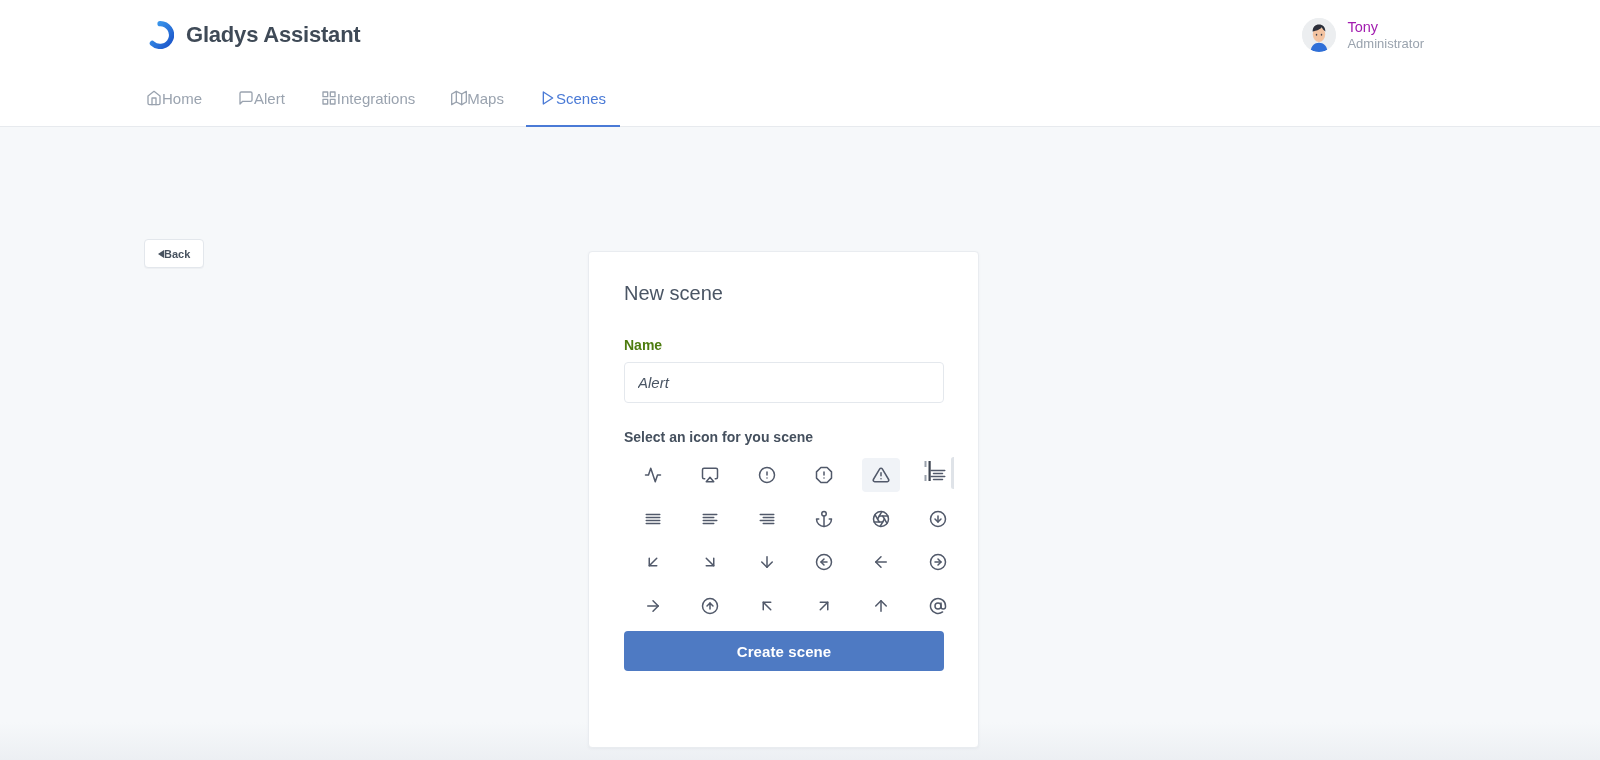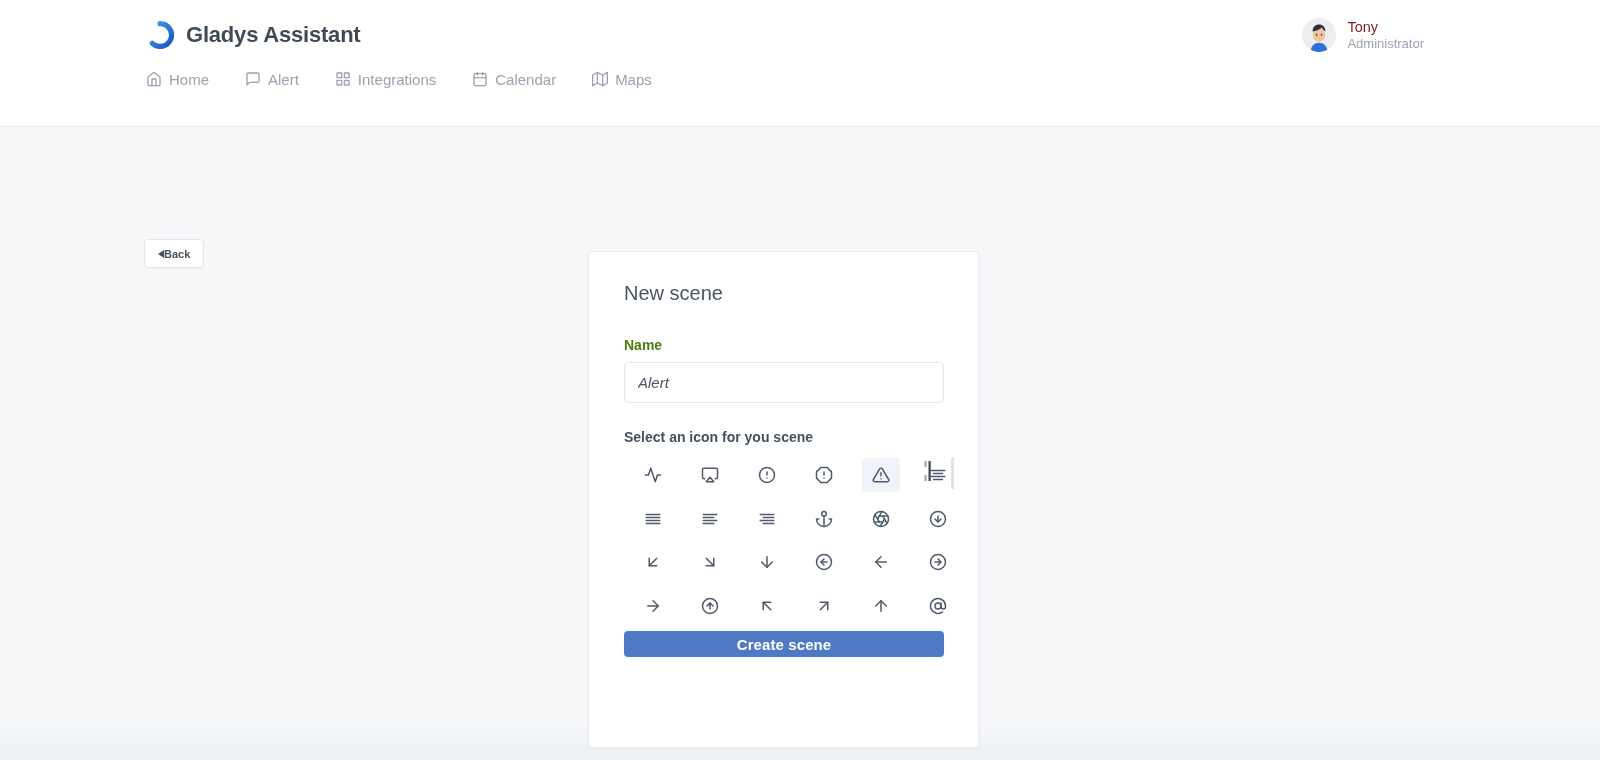--- a/index.html
+++ b/index.html
@@ -72,21 +72,21 @@
     border-radius: 50%;
     overflow: hidden;
     background: #eef0f2;
     display: block;
   }
 
   .user-text { line-height: 1.25; }
 
   .user-name {
     font-size: 14.5px;
-    color: #7f1d1d;
+    color: #a21caf;
     font-weight: normal;
   }
 
   .user-role {
     font-size: 13px;
     color: #9aa3ae;
   }
 
   
   .navbar {
@@ -99,22 +99,21 @@
   }
 
   .nav-list {
     display: flex;
     align-items: stretch;
     gap: 0;
   }
 
   .nav-item {
     display: flex;
-    align-items: flex-start;
-    gap: 7px;
+    align-items: center;
     padding: 0 14px;
     margin-right: 8px;
     font-size: 15px;
     color: #9aa3af;
     cursor: pointer;
     border-bottom: 2px solid transparent;
     position: relative;
     top: 1px;
     white-space: nowrap;
   }
@@ -267,21 +266,21 @@
     height: 32px;
     background: #dfe3e8;
     border-radius: 3px;
   }
 
   .create-btn {
     position: absolute;
     left: 624px;
     top: 504px;
     width: 320px;
-    height: 26px;
+    height: 40px;
     background: #4e7ac3;
     border: none;
     border-radius: 4px;
     color: #ffffff;
     font-size: 15px;
     font-weight: bold;
     font-family: "Liberation Sans", sans-serif;
     cursor: pointer;
     letter-spacing: 0.1px;
   }
@@ -369,43 +368,40 @@
           <svg width="16" height="16" viewBox="0 0 24 24" fill="none" stroke="currentColor" stroke-width="2" stroke-linecap="round" stroke-linejoin="round">
               <rect x="3" y="3" width="7" height="7"></rect>
               <rect x="14" y="3" width="7" height="7"></rect>
               <rect x="14" y="14" width="7" height="7"></rect>
               <rect x="3" y="14" width="7" height="7"></rect>
             </svg>
         </span>
         <span>Integrations</span>
       </div>
 
-      <div class="nav-item">
-        <span class="nav-icon">
-          <svg width="16" height="16" viewBox="0 0 24 24" fill="none" stroke="currentColor" stroke-width="2" stroke-linecap="round" stroke-linejoin="round">
-              <rect x="3" y="4" width="18" height="18" rx="2" ry="2"></rect>
-              <line x1="16" y1="2" x2="16" y2="6"></line>
-              <line x1="8" y1="2" x2="8" y2="6"></line>
-              <line x1="3" y1="10" x2="21" y2="10"></line>
-            </svg>
-        </span>
-        <span>Calendar</span>
-      </div>
 
       <div class="nav-item">
         <span class="nav-icon">
           <svg width="16" height="16" viewBox="0 0 24 24" fill="none" stroke="currentColor" stroke-width="2" stroke-linecap="round" stroke-linejoin="round">
               <polygon points="1 6 1 22 8 18 16 22 23 18 23 2 16 6 8 2 1 6"></polygon>
               <line x1="8" y1="2" x2="8" y2="18"></line>
               <line x1="16" y1="6" x2="16" y2="22"></line>
             </svg>
         </span>
         <span>Maps</span>
       </div>
 
+      <div class="nav-item active">
+        <span class="nav-icon">
+          <svg width="16" height="16" viewBox="0 0 24 24" fill="none" stroke="currentColor" stroke-width="2" stroke-linecap="round" stroke-linejoin="round">
+              <polygon points="5 3 19 12 5 21 5 3"></polygon>
+            </svg>
+        </span>
+        <span>Scenes</span>
+      </div>
 
     </div>
   </div>
 
   <div class="content">
 
     <div class="back-btn">
       <span class="tri-left"></span>
       <span>Back</span>
     </div>

